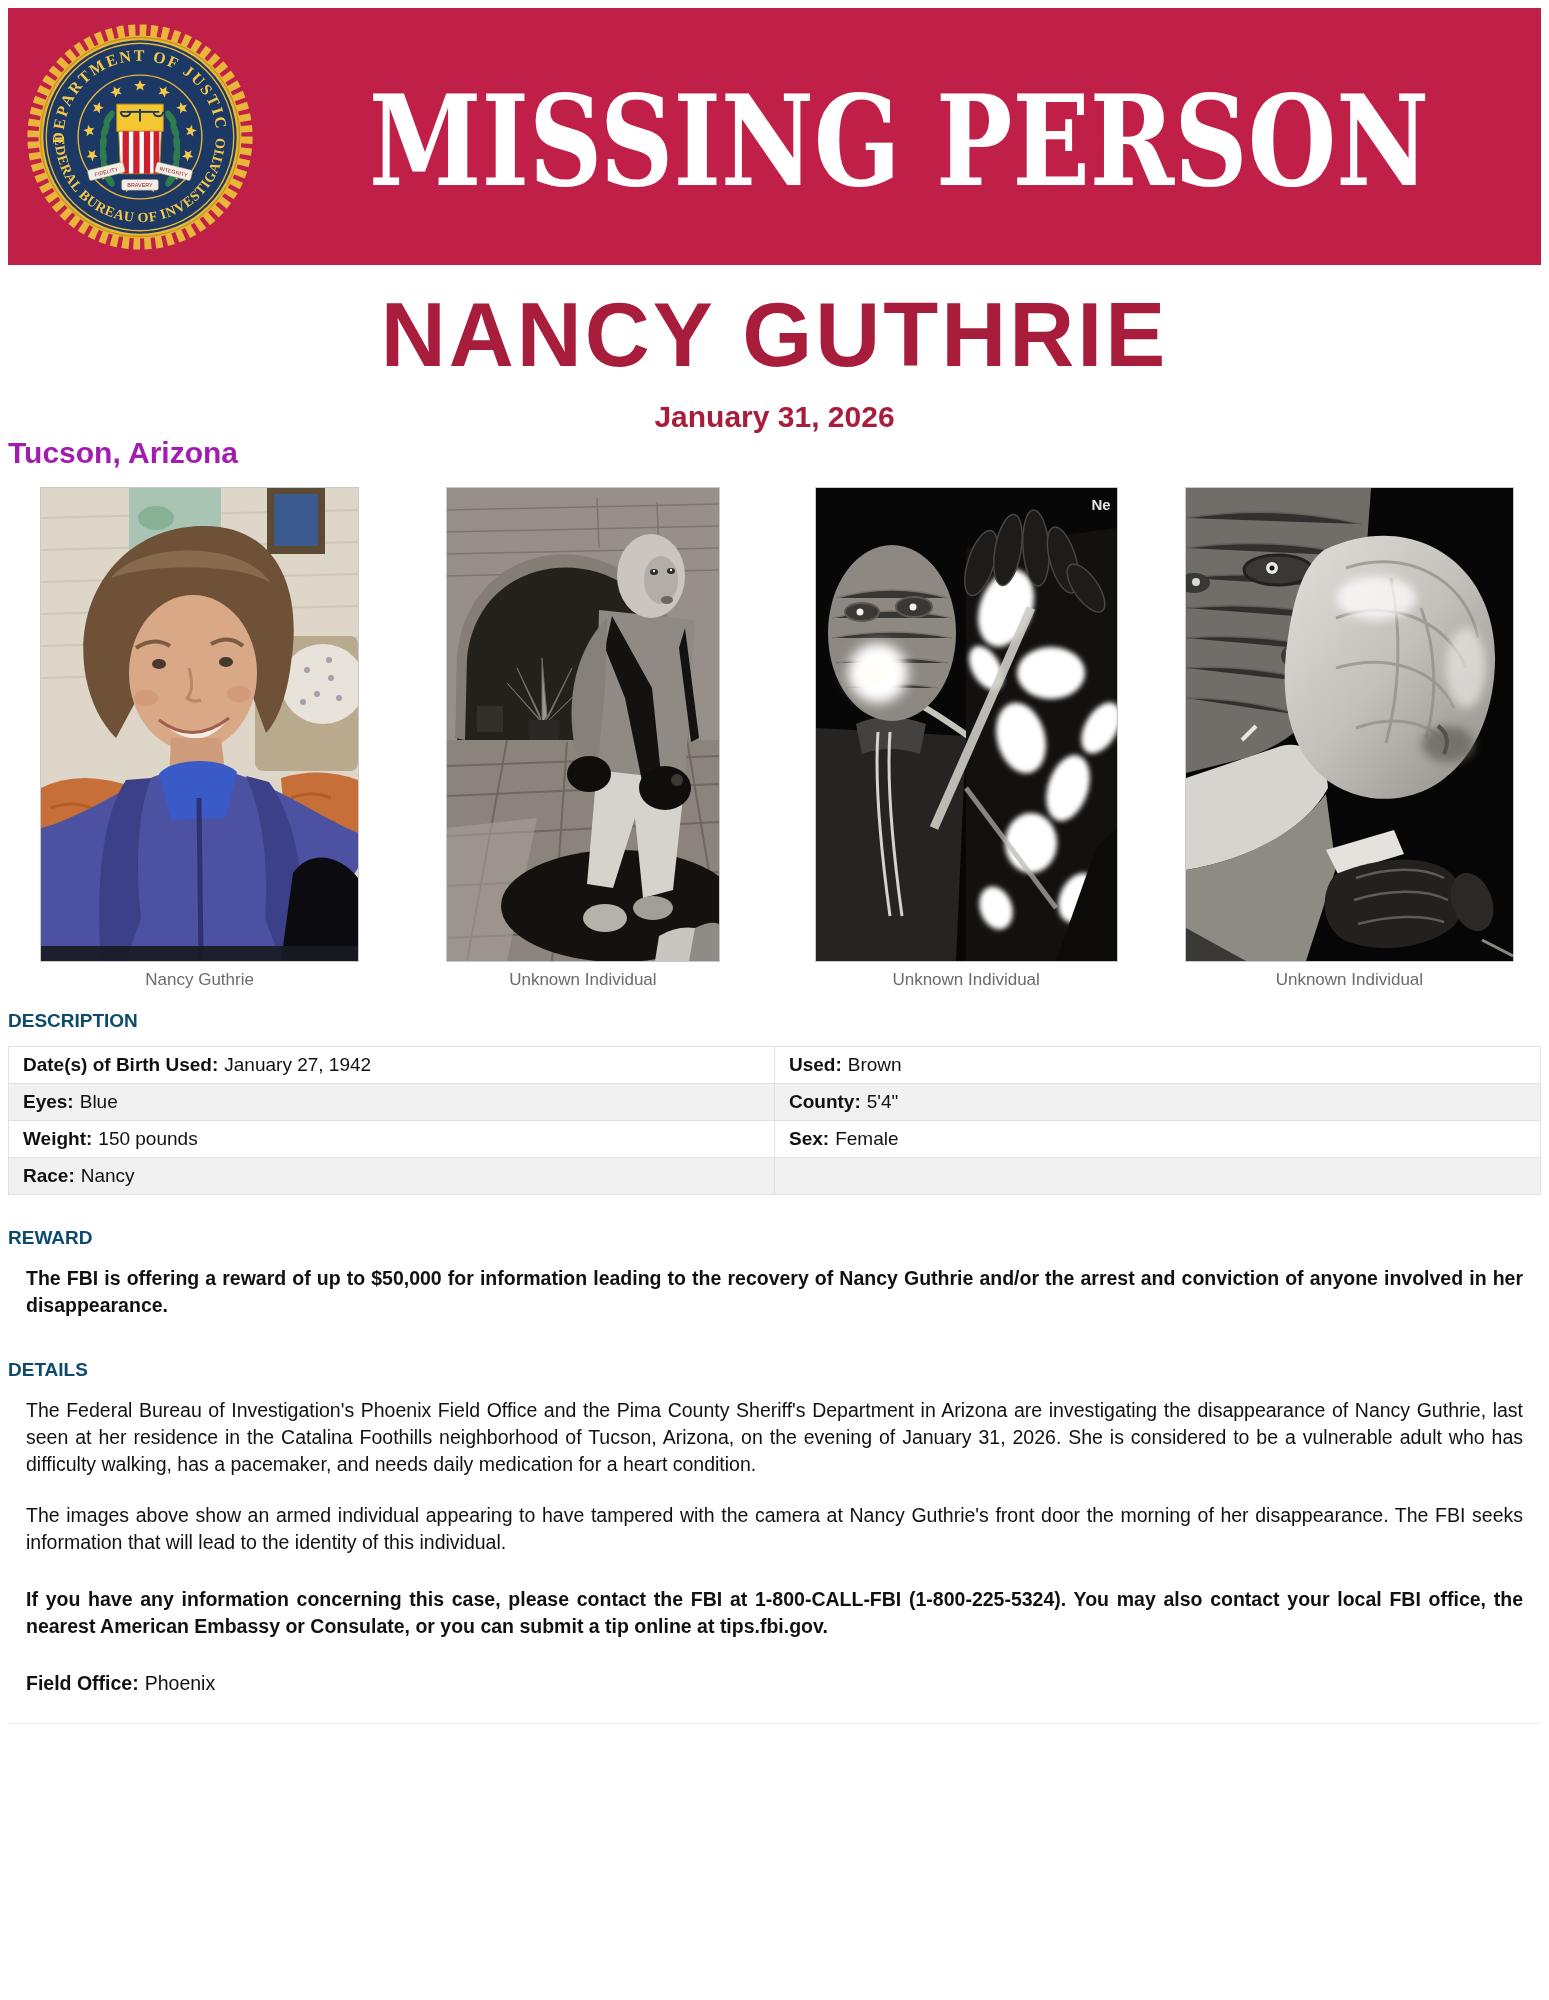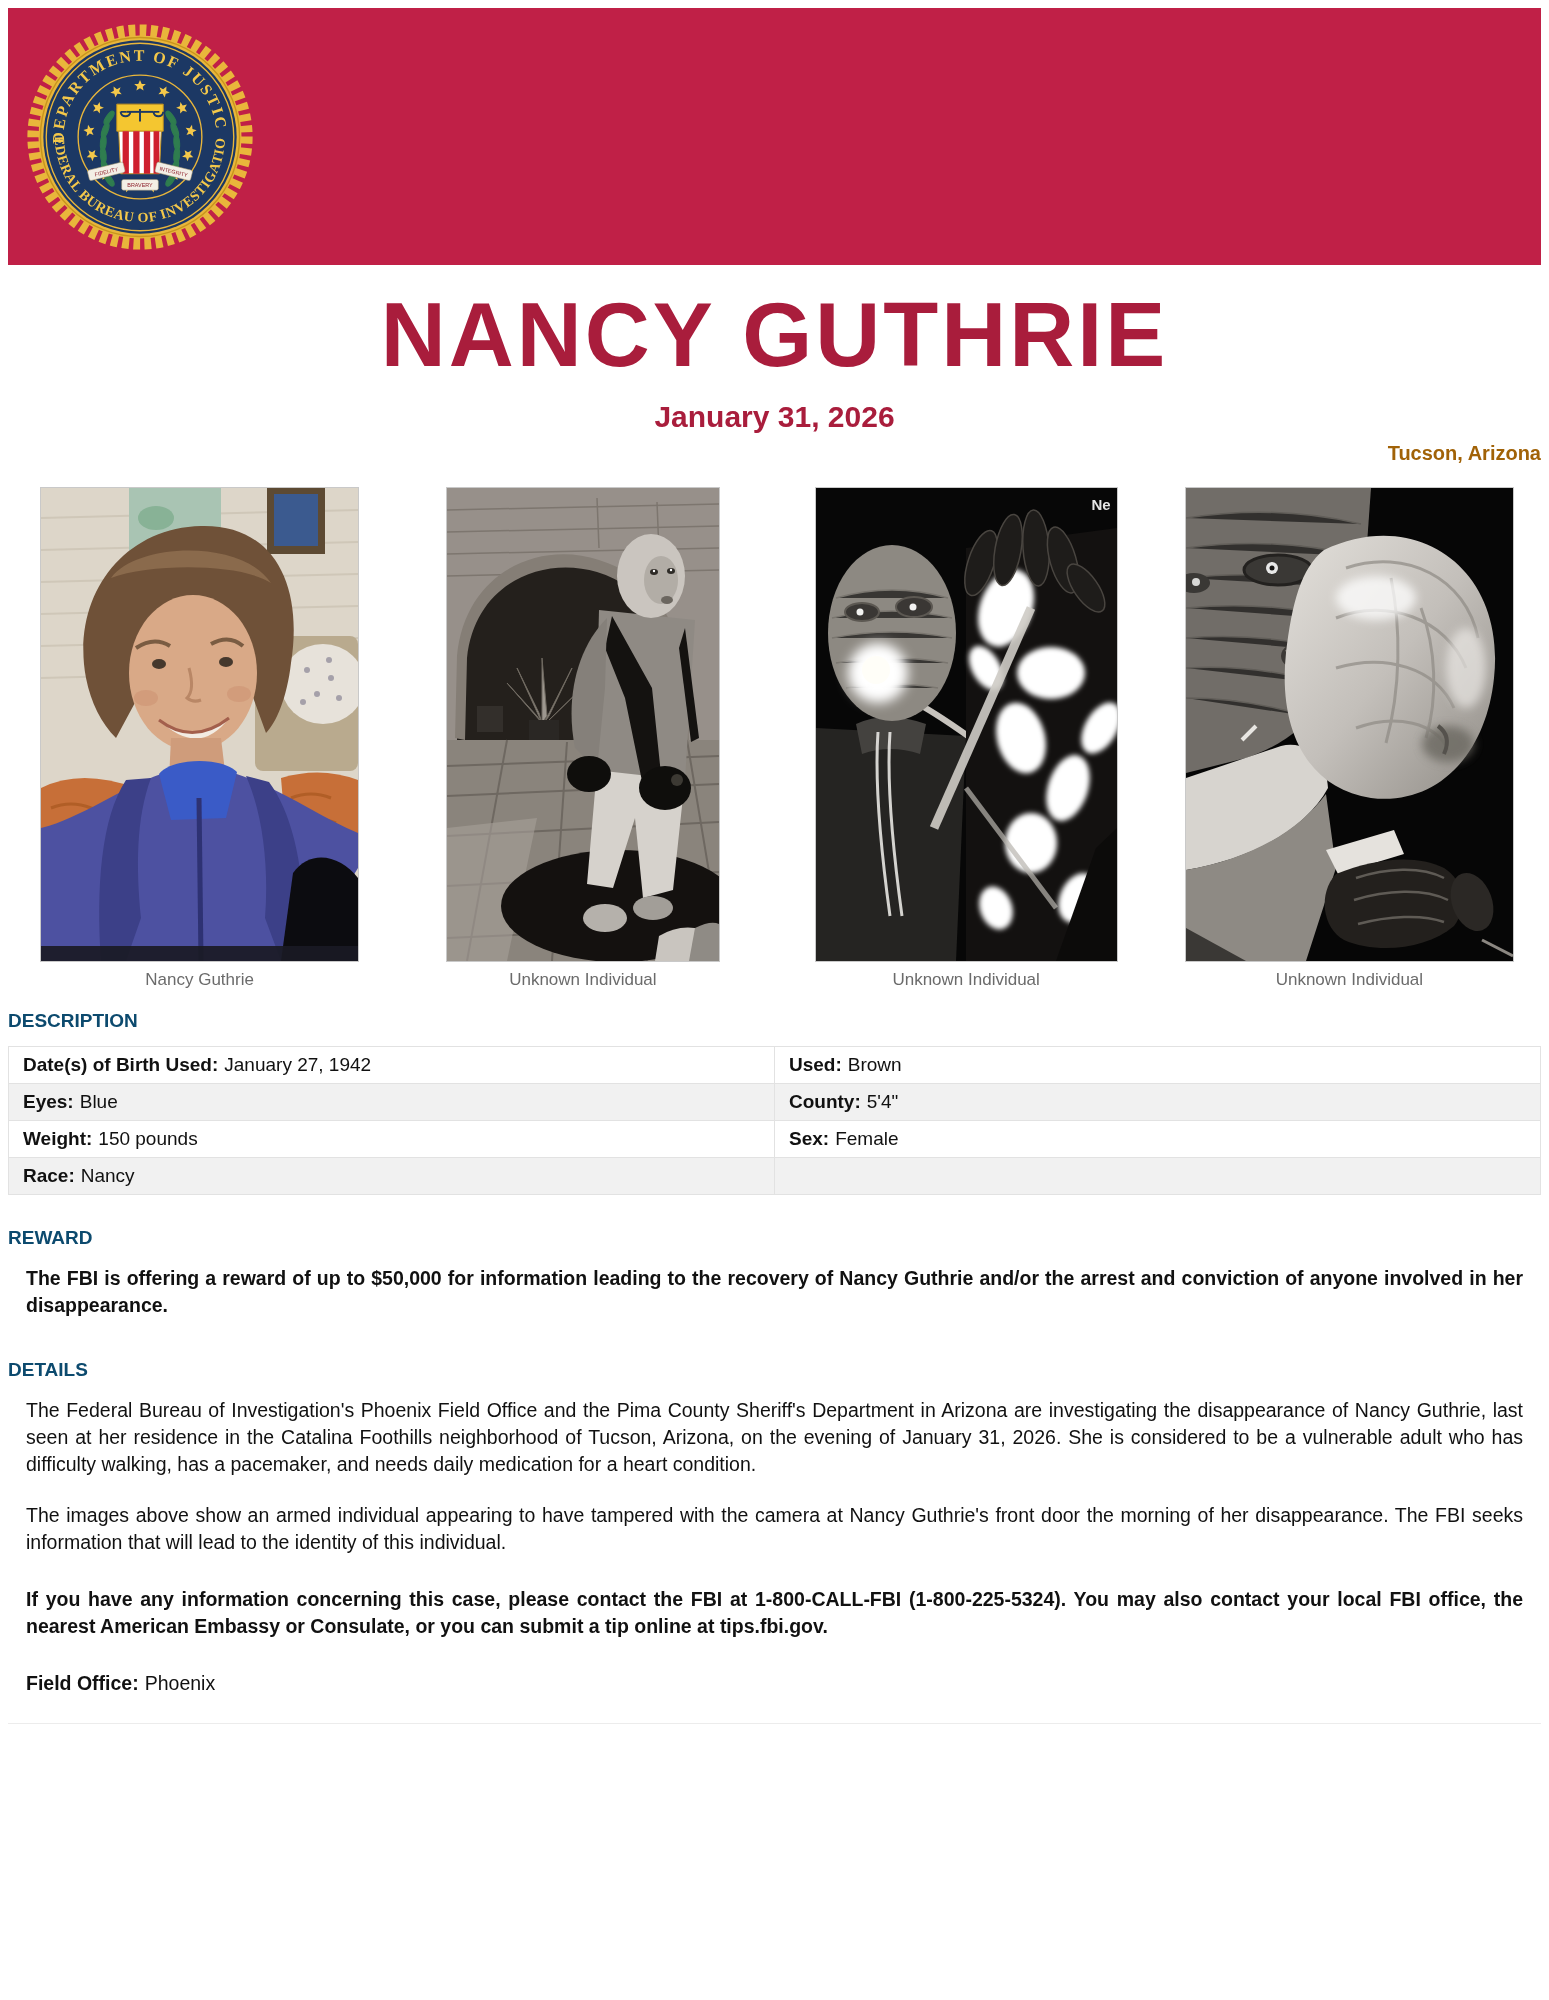--- a/index.html
+++ b/index.html
@@ -9,21 +9,21 @@
 
   
   .banner{height:257px;background:#C02047;display:flex;align-items:center;position:relative;overflow:hidden;}
   .seal-wrap{width:232px;height:232px;margin-left:16px;flex:0 0 auto;}
   .banner-title-wrap{flex:1 1 auto;height:100%;display:flex;align-items:center;justify-content:center;}
   .banner-title-wrap svg{width:1180px;height:220px;}
 
   
   .person-name{margin-top:24px;text-align:center;font-weight:bold;font-size:90px;line-height:92px;letter-spacing:3px;color:#A91D3C;}
   .sub-date{margin-top:18px;text-align:center;font-weight:bold;font-size:30px;line-height:36px;color:#A91D3C;}
-  .sub-loc{text-align:right;font-weight:bold;font-size:20px;line-height:36px;color:#a16207;}
+  .sub-loc{text-align:left;font-weight:bold;font-size:30px;line-height:36px;color:#a21caf;}
 
   
   .photo-row{margin-top:16px;display:flex;width:1533px;}
   .photo-cell{flex:1 1 0;display:flex;flex-direction:column;align-items:center;}
   .photo-frame{height:473px;border:1px solid #c9c9c9;box-sizing:content-box;position:relative;background:#8b5cf6;}
   .photo-frame svg{display:block;height:473px;}
   .photo-caption{margin-top:8px;font-size:17px;line-height:20px;color:#6b6b6b;text-align:center;}
   .watermark{position:absolute;top:8px;right:6px;color:#fff;font-size:15px;font-weight:bold;opacity:.9;}
 
   
@@ -122,20 +122,25 @@
           <g font-family="Liberation Sans, sans-serif" font-size="5.6" fill="#8d1f2b" text-anchor="middle">
             <rect x="66" y="150" width="38" height="11" rx="2" transform="rotate(-14 85 155)" fill="#F3EFE6" stroke="#9c8f6a" stroke-width="0.5"></rect>
             <rect x="136" y="150" width="38" height="11" rx="2" transform="rotate(14 155 155)" fill="#F3EFE6" stroke="#9c8f6a" stroke-width="0.5"></rect>
             <rect x="101" y="164" width="38" height="11" rx="2" fill="#F3EFE6" stroke="#9c8f6a" stroke-width="0.5"></rect>
             <text x="85" y="158" transform="rotate(-14 85 155)">FIDELITY</text>
             <text x="155" y="158" transform="rotate(14 155 155)">INTEGRITY</text>
             <text x="120" y="172">BRAVERY</text>
           </g>
         </svg>
       </div>
+      <div class="banner-title-wrap">
+        <svg viewBox="0 0 1180 220">
+          <text x="590" y="158" text-anchor="middle" font-family="DejaVu Serif, serif" font-weight="bold" font-size="126" fill="#ffffff" textLength="1060" lengthAdjust="spacingAndGlyphs">MISSING PERSON</text>
+        </svg>
+      </div>
     </div>
 
     <div class="person-name">NANCY GUTHRIE</div>
     <div class="sub-date">January 31, 2026</div>
     <div class="sub-loc">Tucson, Arizona</div>
 
     <div class="photo-row">
 
       <div class="photo-cell">
         <div class="photo-frame">

